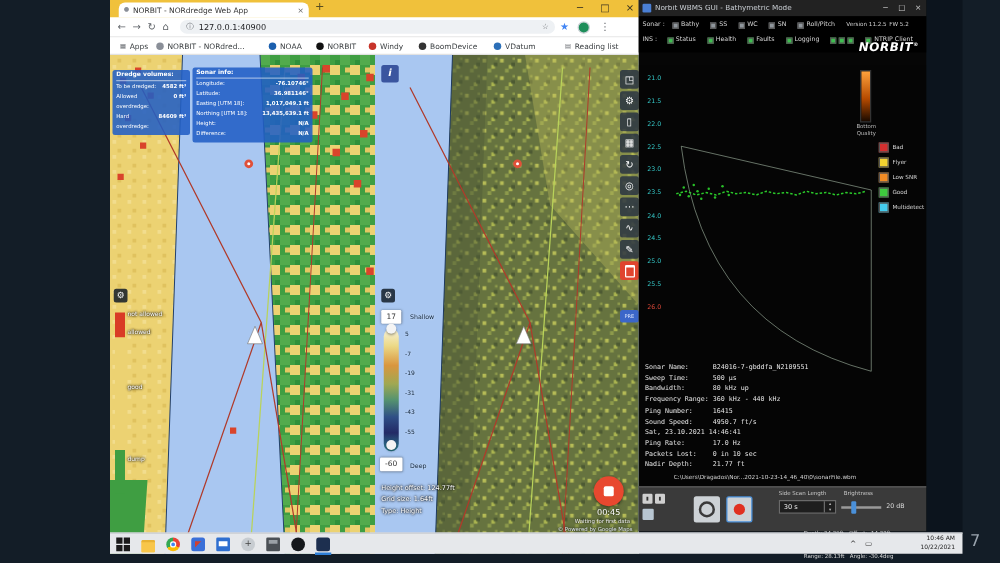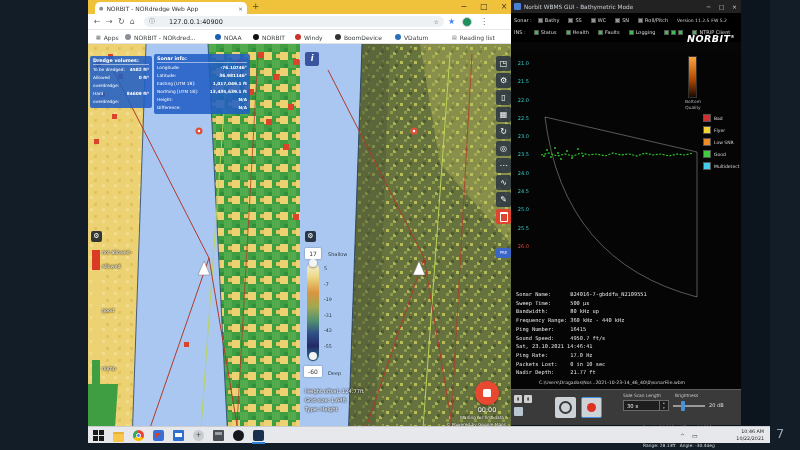--- a/index.html
+++ b/index.html
@@ -16,21 +16,21 @@
        display:flex;align-items:center;padding:0 4px;box-sizing:border-box;gap:3px;}
   .tab .fav{font-size:5px;color:#8a8f98;line-height:1;}
   .tab .ttl{font-size:6px;color:#333;white-space:nowrap;overflow:hidden;flex:1;}
   .tab .x{font-size:6px;color:#666;}
   .newtab{left:164px;top:1px;font-size:9px;color:#584d20;}
   .winctl{top:0;height:14px;width:16px;text-align:center;font-size:8px;line-height:14px;color:#3c3520;}
   #urlrow{left:0;top:14px;width:423px;height:16px;background:#fff;border-bottom:1px solid #e6e6e6;box-sizing:border-box;}
   .navic{top:3px;font-size:8px;color:#5f6368;line-height:10px;}
   #omnibox{left:56px;top:2px;width:300px;height:11px;background:#eef1f4;border-radius:6px;
      display:flex;align-items:center;padding:0 5px;box-sizing:border-box;gap:4px;}
-  #omnibox .u{font-size:6.5px;color:#202124;flex:1;margin-left:10px;}
+  #omnibox .u{font-size:6.5px;color:#202124;flex:1;}
   #omnibox .ic{font-size:6px;color:#5f6368;}
   .avatar{left:374px;top:3px;width:10px;height:10px;border-radius:50%;background:#1e8e5a;border:1px solid #cfd4d9;box-sizing:border-box;}
   #bmrow{left:0;top:30px;width:423px;height:14px;background:#fff;border-bottom:1px solid #e2e2e2;box-sizing:border-box;}
   .bm{top:2px;height:10px;display:flex;align-items:center;gap:3px;font-size:6px;color:#3c4043;white-space:nowrap;}
   .dot{width:6px;height:6px;border-radius:50%;display:inline-block;}
   
   #map-left{left:88px;top:44px;width:212px;height:399px;overflow:hidden;}
   .panelbox{background:rgba(33,94,197,.88);border-radius:2px;padding:2px 3px;box-sizing:border-box;color:#fff;}
   .panelbox .pt{font-size:4.8px;font-weight:bold;border-bottom:1px solid rgba(255,255,255,.5);margin-bottom:1px;padding-bottom:1px;}
   .prow{display:flex;justify-content:space-between;font-size:4.3px;line-height:1.85;gap:3px;}
@@ -314,21 +314,21 @@
     <div class="abs mtbtn" style="left:196px;top:131px;"><span>∿</span></div>
     <div class="abs mtbtn" style="left:196px;top:148px;"><span>✎</span></div>
     <div class="abs mtbtn" style="left:196px;top:165px;background:#e0442e;">
         <div class="trash"></div>
       </div>
     <div class="abs" style="left:196px;top:204px;width:15px;height:10px;background:#3b66c9;border-radius:2px;color:#dfe8ff;font-size:4px;text-align:center;line-height:10px;">PRE</div>
     
     <div class="abs stopbtn" style="left:175px;top:337px;">
         <i></i>
       </div>
-    <div class="abs" style="left:172px;top:362px;width:30px;text-align:center;color:#fff;font-size:6.5px;text-shadow:0 0 2px #000;">00:00</div>
+    <div class="abs" style="left:172px;top:362px;width:30px;text-align:center;color:#fff;font-size:6.5px;text-shadow:0 0 2px #000;">00:45</div>
     <div class="abs" style="left:148px;top:371px;width:56px;text-align:right;color:#eee;font-size:4.3px;text-shadow:0 0 2px #000;">Waiting for first data</div>
     <div class="abs" style="left:116px;top:378px;width:90px;text-align:right;color:#dde4ee;font-size:4.3px;text-shadow:0 0 2px #000;">© Powered by Google Maps</div>
   </div>
 </div>
 
 <div class="abs" id="wbms">
   <div class="abs" id="wbms-title">
     <div style="width:7px;height:7px;background:#4a7fd4;border-radius:1px;margin-left:3px;"></div>
     <div class="t">Norbit WBMS GUI - Bathymetric Mode</div>
     <div class="c">─</div>

